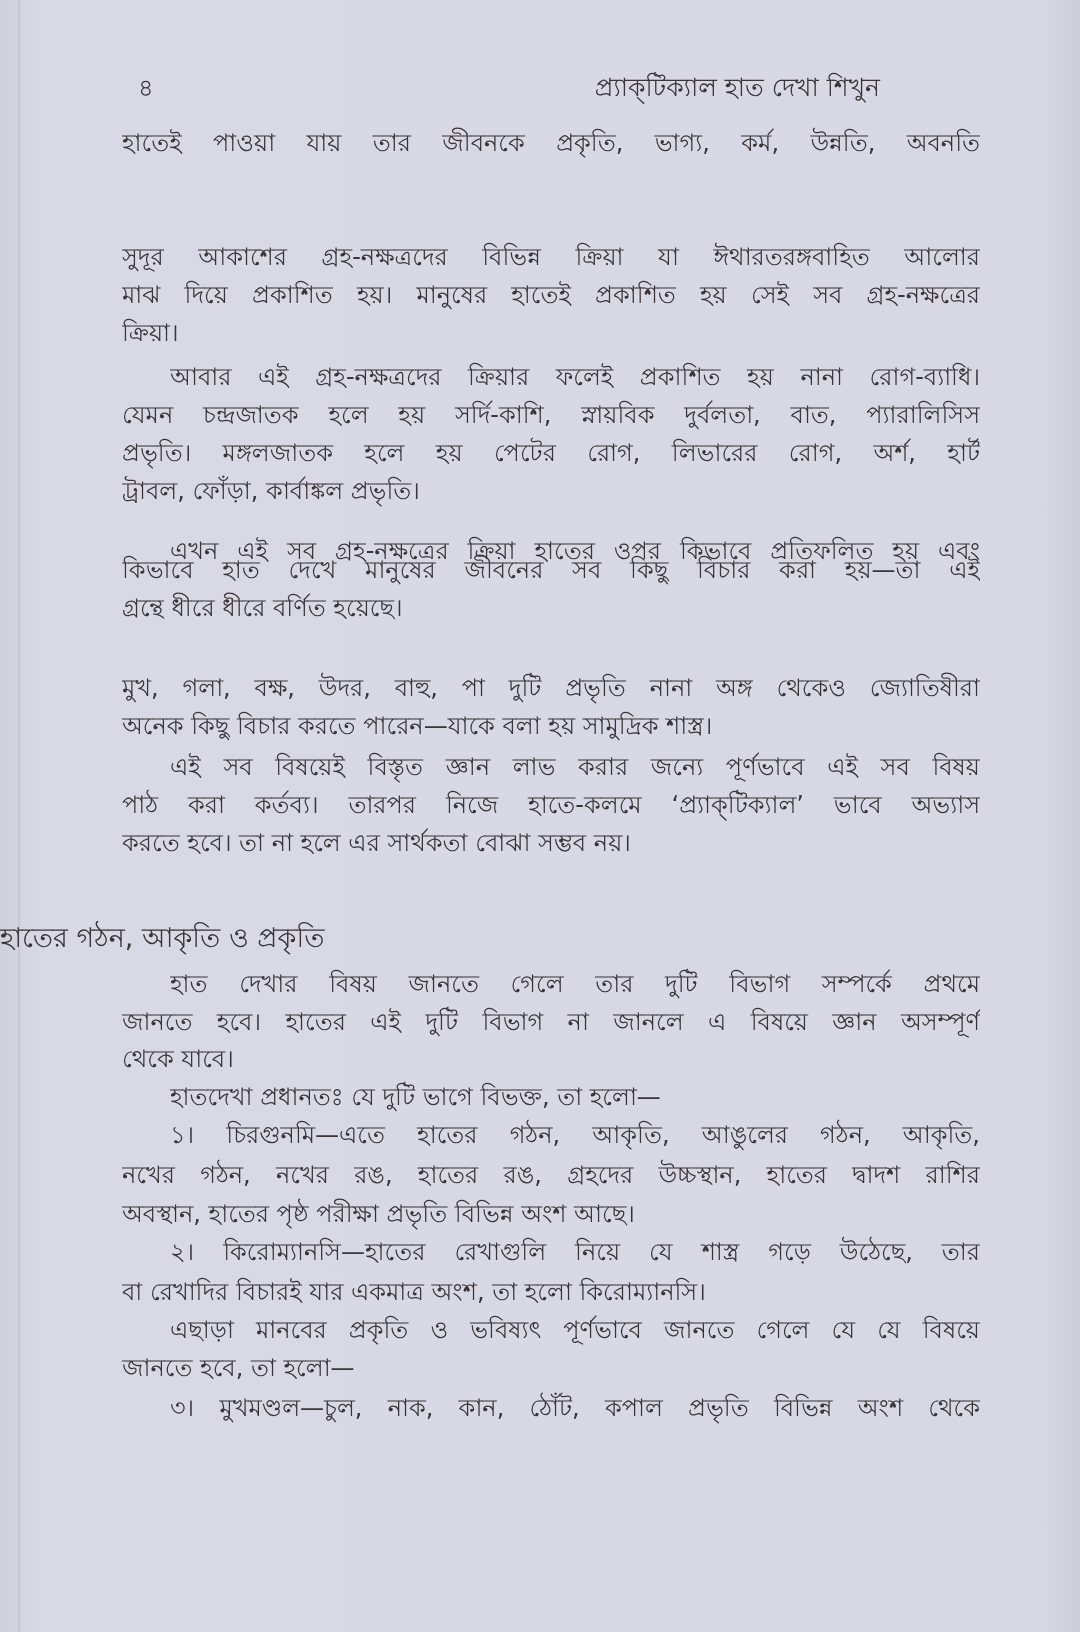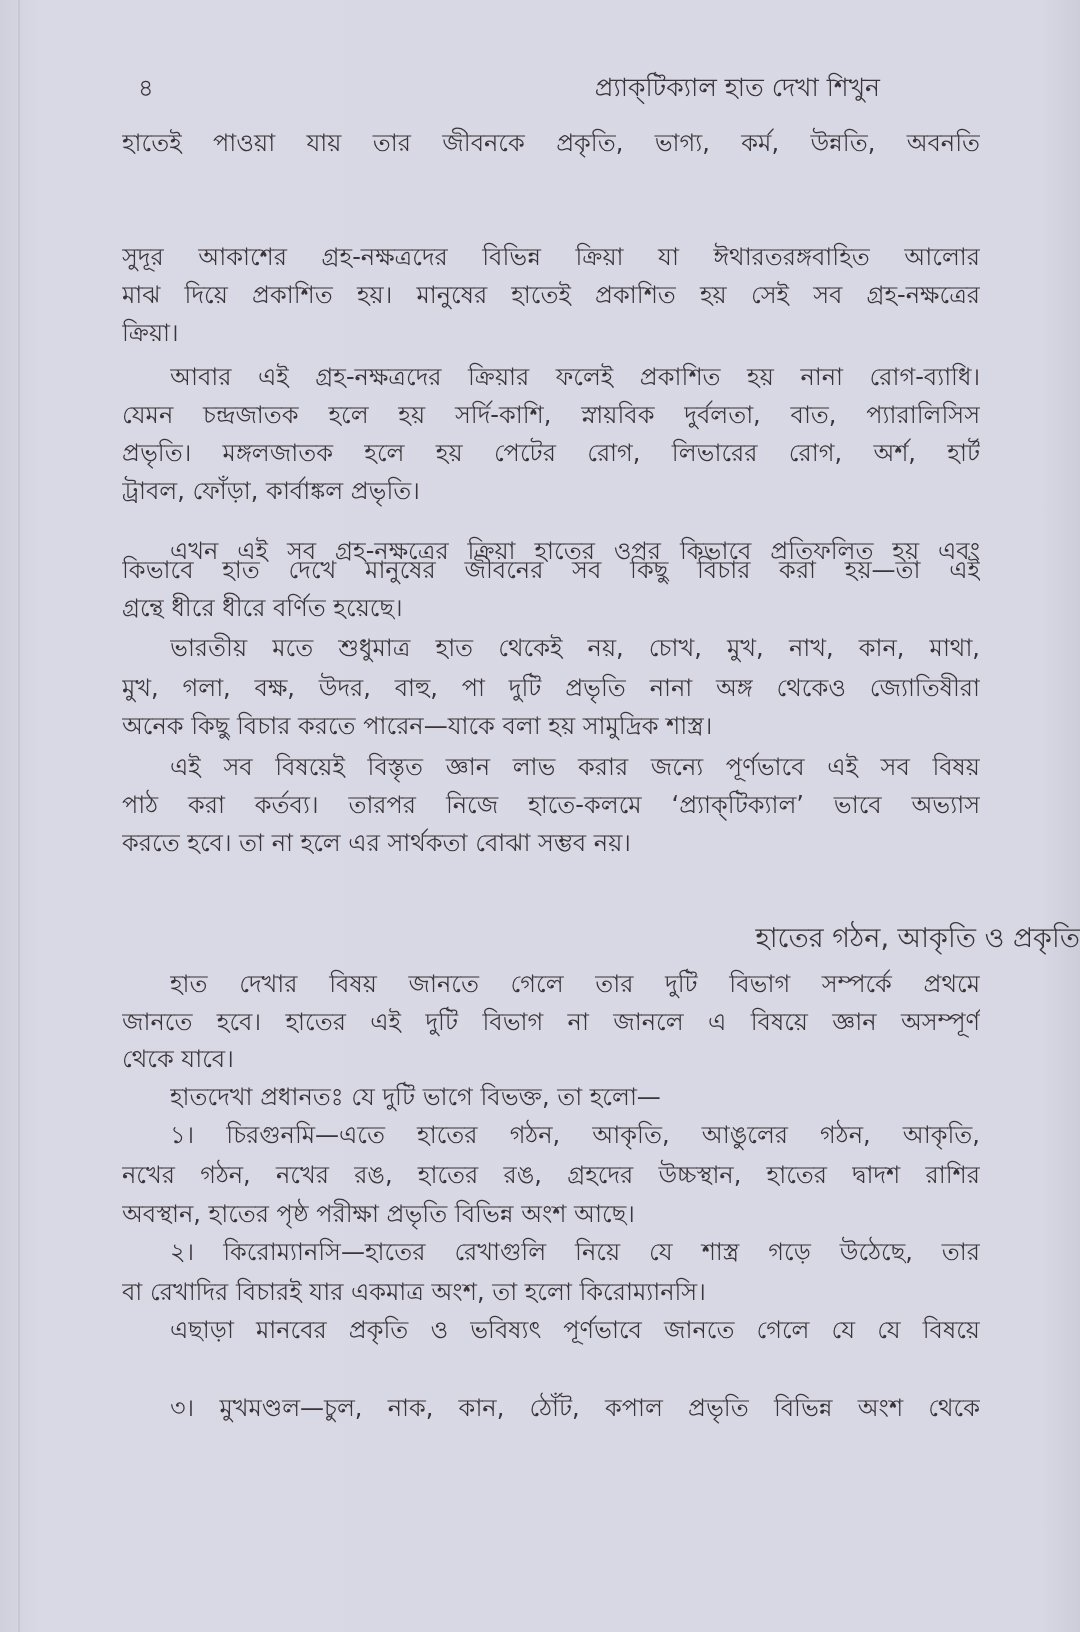--- a/index.html
+++ b/index.html
@@ -22,21 +22,21 @@
   .page-number { position: absolute; left: 138px; top: 0; font-size: 24px; line-height: 36px; }
   .head-title { position: absolute; left: 200px; width: 680px; top: 0; text-align: right; font-size: 25px; line-height: 36px; }
   .line {
     position: absolute; left: 122px; width: 858px;
     font-size: 24px; line-height: 34px; white-space: nowrap; overflow: hidden;
     text-align: justify; text-align-last: justify;
   }
   .line.last { text-align-last: left; }
   .line.indent { left: 170px; width: 810px; }
   .section-heading {
-    position: absolute; left: 0; width: 1080px; top: 920px; text-align: right;
+    position: absolute; left: 0; width: 1080px; top: 920px; text-align: left;
     font-size: 27px; line-height: 36px;
   }
 </style>
 </head>
 <body>
 
 <div class="page">
 
   <div class="running-head">
     <span class="page-number">৪</span>
@@ -51,21 +51,20 @@
 
   <div class="line indent" style="top:360px">আবার এই গ্রহ-নক্ষত্রদের ক্রিয়ার ফলেই প্রকাশিত হয় নানা রোগ-ব্যাধি।</div>
   <div class="line" style="top:398px">যেমন চন্দ্রজাতক হলে হয় সর্দি-কাশি, স্নায়বিক দুর্বলতা, বাত, প্যারালিসিস</div>
   <div class="line" style="top:436px">প্রভৃতি। মঙ্গলজাতক হলে হয় পেটের রোগ, লিভারের রোগ, অর্শ, হার্ট</div>
   <div class="line last" style="top:474px">ট্রাবল, ফোঁড়া, কার্বাঙ্কল প্রভৃতি।</div>
 
   <div class="line indent" style="top:534px">এখন এই সব গ্রহ-নক্ষত্রের ক্রিয়া হাতের ওপর কিভাবে প্রতিফলিত হয় এবং</div>
   <div class="line" style="top:553px">কিভাবে হাত দেখে মানুষের জীবনের সব কিছু বিচার করা হয়—তা এই</div>
   <div class="line last" style="top:591px">গ্রন্থে ধীরে ধীরে বর্ণিত হয়েছে।</div>
 
-  <div class="line indent" style="top:631px">ভারতীয় মতে শুধুমাত্র হাত থেকেই নয়, চোখ, মুখ, নাখ, কান, মাথা,</div>
   <div class="line" style="top:671px">মুখ, গলা, বক্ষ, উদর, বাহু, পা দুটি প্রভৃতি নানা অঙ্গ থেকেও জ্যোতিষীরা</div>
   <div class="line last" style="top:709px">অনেক কিছু বিচার করতে পারেন—যাকে বলা হয় সামুদ্রিক শাস্ত্র।</div>
 
   <div class="line indent" style="top:750px">এই সব বিষয়েই বিস্তৃত জ্ঞান লাভ করার জন্যে পূর্ণভাবে এই সব বিষয়</div>
   <div class="line last" style="top:826px">করতে হবে। তা না হলে এর সার্থকতা বোঝা সম্ভব নয়।</div>
   <div class="line" style="top:788px">পাঠ করা কর্তব্য। তারপর নিজে হাতে-কলমে ‘প্র্যাক্‌টিক্যাল’ ভাবে অভ্যাস</div>
 
   <div class="section-heading">হাতের গঠন, আকৃতি ও প্রকৃতি</div>
 
   <div class="line indent" style="top:967px">হাত দেখার বিষয় জানতে গেলে তার দুটি বিভাগ সম্পর্কে প্রথমে</div>
@@ -75,16 +74,17 @@
   <div class="line indent last" style="top:1080px">হাতদেখা প্রধানতঃ যে দুটি ভাগে বিভক্ত, তা হলো—</div>
 
   <div class="line indent" style="top:1118px">১। চিরগুনমি—এতে হাতের গঠন, আকৃতি, আঙুলের গঠন, আকৃতি,</div>
   <div class="line" style="top:1158px">নখের গঠন, নখের রঙ, হাতের রঙ, গ্রহদের উচ্চস্থান, হাতের দ্বাদশ রাশির</div>
   <div class="line last" style="top:1197px">অবস্থান, হাতের পৃষ্ঠ পরীক্ষা প্রভৃতি বিভিন্ন অংশ আছে।</div>
 
   <div class="line indent" style="top:1235px">২। কিরোম্যানসি—হাতের রেখাগুলি নিয়ে যে শাস্ত্র গড়ে উঠেছে, তার</div>
   <div class="line last" style="top:1275px">বা রেখাদির বিচারই যার একমাত্র অংশ, তা হলো কিরোম্যানসি।</div>
 
   <div class="line indent" style="top:1313px">এছাড়া মানবের প্রকৃতি ও ভবিষ্যৎ পূর্ণভাবে জানতে গেলে যে যে বিষয়ে</div>
+  <div class="line last" style="top:1351px">জানতে হবে, তা হলো—</div>
 
   <div class="line indent" style="top:1391px">৩। মুখমণ্ডল—চুল, নাক, কান, ঠোঁট, কপাল প্রভৃতি বিভিন্ন অংশ থেকে</div>
 
 </div>
 
 </body></html>

